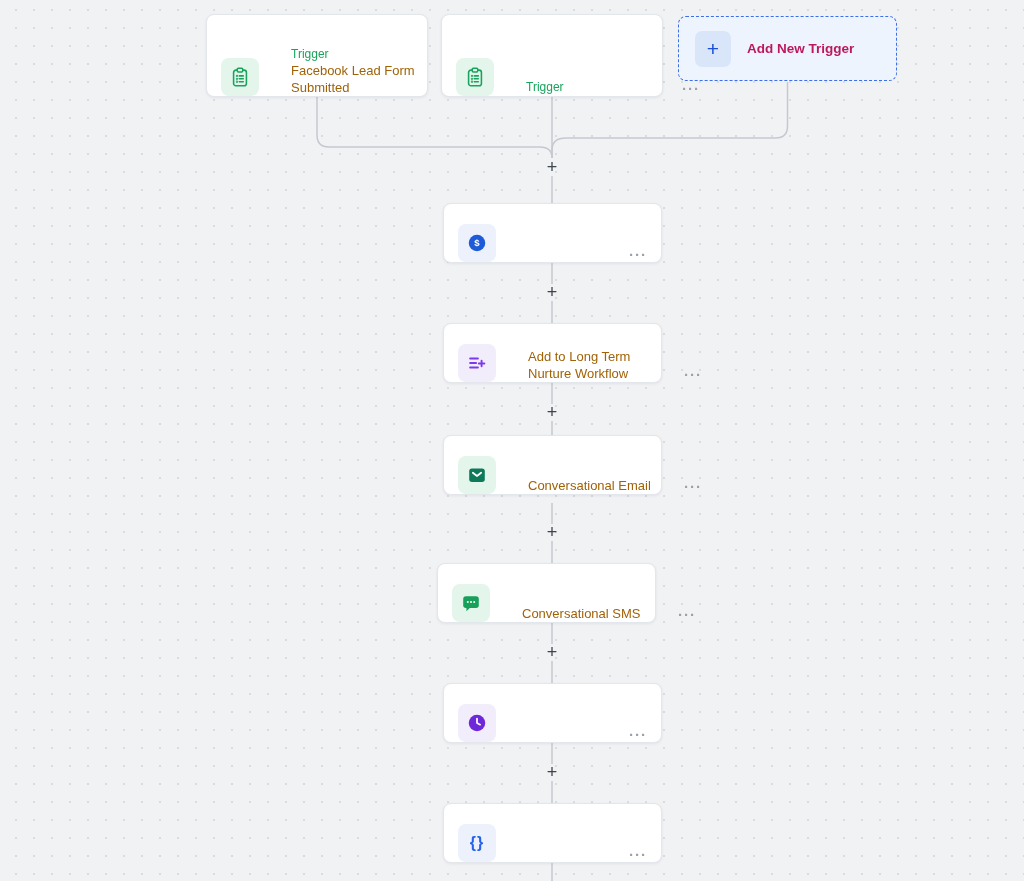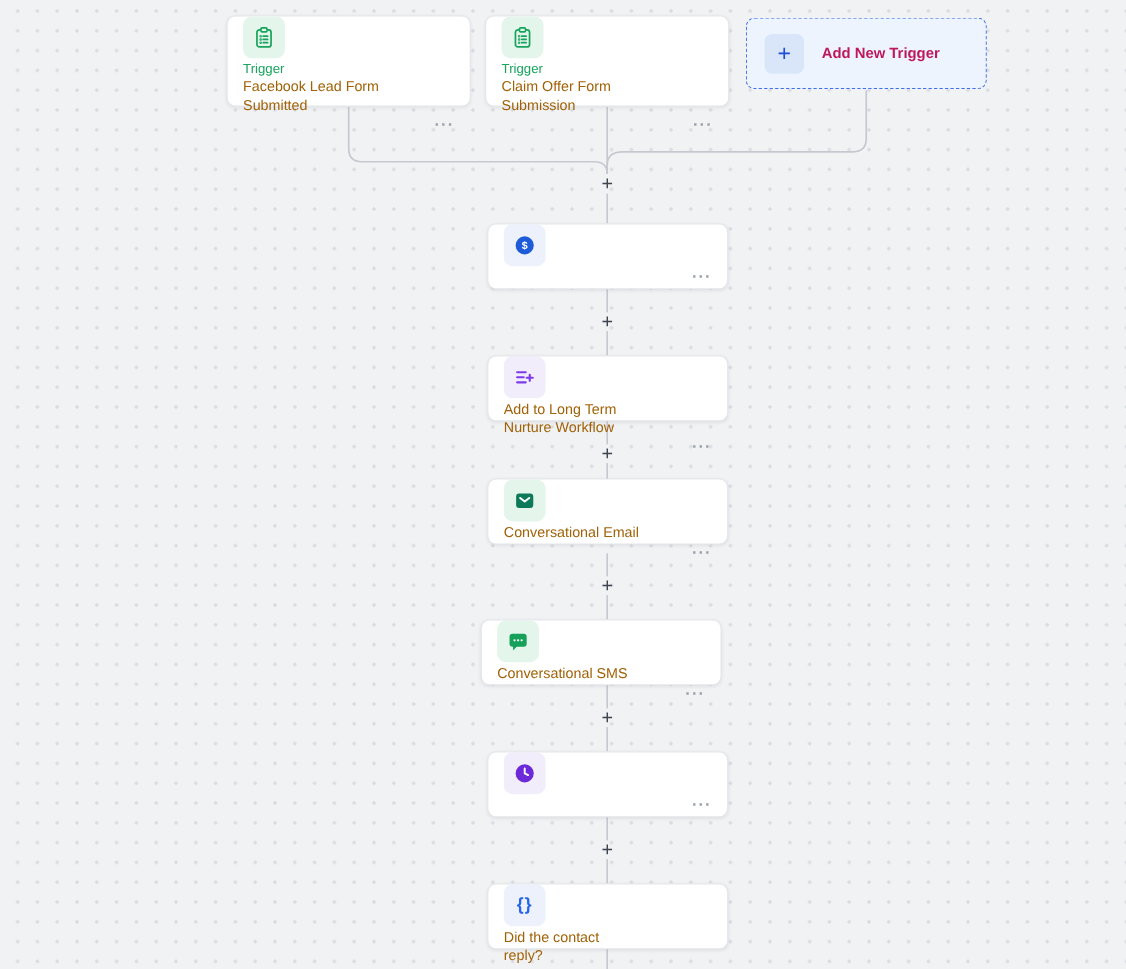--- a/index.html
+++ b/index.html
@@ -24,25 +24,24 @@
     width: 1024px; height: 881px;
     pointer-events: none;
   }
   .card {
     position: absolute;
     background: #ffffff;
     border: 1px solid #e3e6ea;
     border-radius: 8px;
     box-shadow: 0 1px 3px rgba(16,24,40,0.07);
     display: flex;
-    align-items: flex-start;
-    gap: 2px;
+    align-items: flex-end;
+    gap: 32px;
     padding: 0 14px;
     cursor: pointer;
-    flex-direction: column;
   }
   .trigger-card { width: 222px; height: 83px; }
   .action-card  { width: 219px; height: 60px; }
   .icon-box {
     width: 38px; height: 38px;
     border-radius: 8px;
     display: flex;
     align-items: center;
     justify-content: center;
     flex: 0 0 auto;
@@ -180,21 +179,20 @@
         <circle cx="8.7" cy="10.8" r="0.4" fill="#18a45c"></circle>
           <line x1="11.2" y1="10.8" x2="15.6" y2="10.8"></line>
         <circle cx="8.7" cy="14" r="0.4" fill="#18a45c"></circle>
           <line x1="11.2" y1="14" x2="15.6" y2="14"></line>
         <circle cx="8.7" cy="17.2" r="0.4" fill="#18a45c"></circle>
           <line x1="11.2" y1="17.2" x2="15.6" y2="17.2"></line>
       </svg>
     </div>
     <div class="card-text">
       <div class="trigger-label">Trigger</div>
-      <div class="card-title">Claim Offer Form Submission</div>
     </div>
     <div class="menu-btn">···</div>
   </div>
 
   <div class="add-trigger-btn">
     <div class="add-trigger-iconbox">+</div>
     <div class="add-trigger-label">Add New Trigger</div>
   </div>
 
   <div class="step-plus" style="left:552px; top:167px;">+</div>
@@ -266,19 +264,16 @@
         <path d="M12 7.2 V12 L15.4 13.8" fill="none" stroke="#ffffff" stroke-width="1.9" stroke-linecap="round" stroke-linejoin="round"></path>
       </svg>
     </div>
     <div class="menu-btn">···</div>
   </div>
 
   <div class="card action-card" style="left:443px; top:803px;">
     <div class="icon-box icon-blue-bg">
       <span class="braces-glyph">{}</span>
     </div>
-    <div class="card-text">
-      <div class="card-title">Did the contact reply?</div>
-    </div>
     <div class="menu-btn">···</div>
   </div>
 
 </div>
 
 </body></html>

